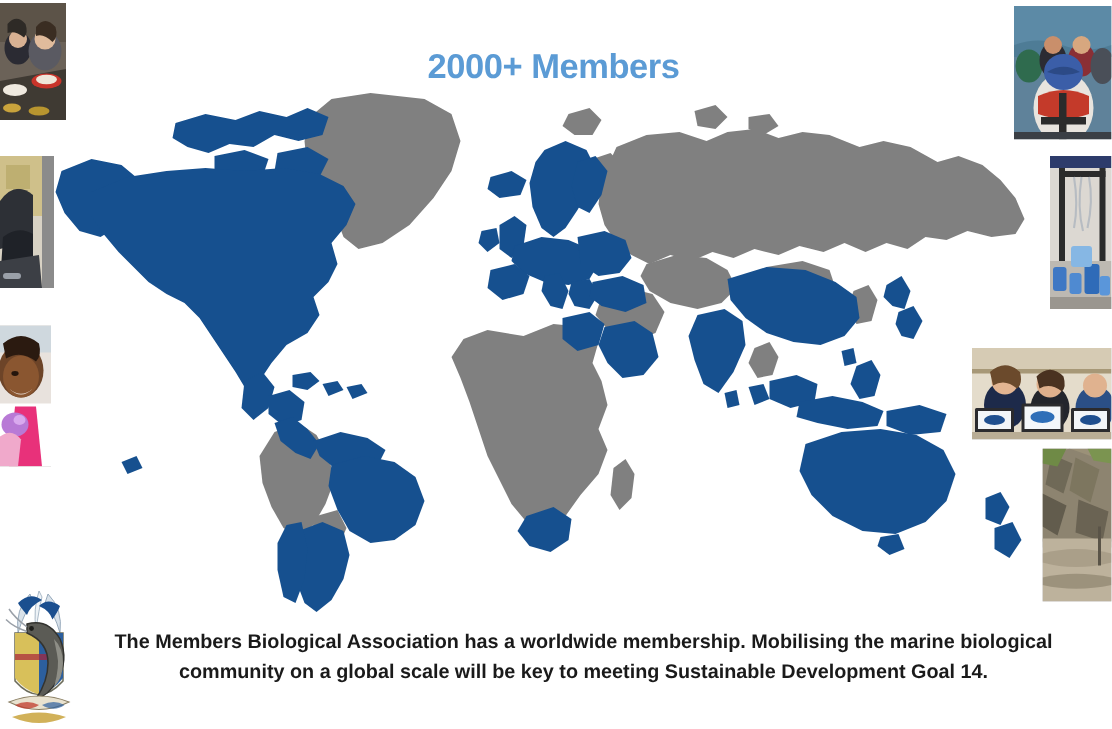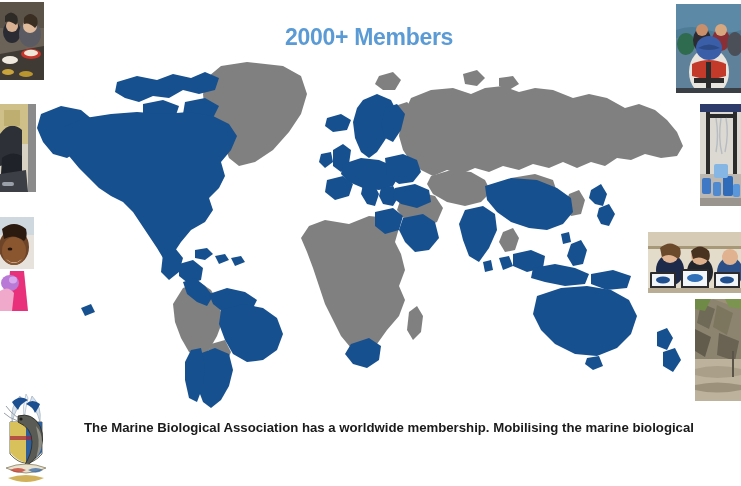--- a/index.html
+++ b/index.html
@@ -17,20 +17,21 @@
 
   
   #headline {
     position: absolute;
     left: 0;
     top: 24px;
     width: 738px;
     height: 40px;
     display: flex;
     justify-content: center;
+    align-items: center;
     z-index: 6;
     pointer-events: none;
   }
   .stat {
     font-size: 23px;
     font-weight: bold;
     color: #5b9bd5;
     letter-spacing: -0.3px;
     white-space: nowrap;
   }
@@ -217,21 +218,22 @@
       <path d="M48 250 L58 246 L62 254 L52 258 Z"></path>
     </g>
   </svg>
 </div>
 
 <div id="headline">
   <span class="stat">2000+ Members</span>
 </div>
 
 <div id="caption">
-  <div>The Marine Biological Association has a worldwide membership. Mobilising the marine biological</div>
+  <div>The Members Biological Association has a worldwide membership. Mobilising the marine biological</div>
+  <div>community on a global scale will be key to meeting Sustainable Development Goal 14.</div>
 </div>
 
 <div class="photo" id="photo-rockpool">
   <svg class="ph" viewBox="0 0 44 78" preserveAspectRatio="none">
     <rect width="44" height="78" fill="#6b6258"></rect>
     <rect y="0" width="44" height="26" fill="#5c5348"></rect>
     <path d="M0 52 L44 44 L44 78 L0 78 Z" fill="#3f3a33"></path>
     <ellipse cx="12" cy="30" rx="9" ry="11" fill="#2b2b33"></ellipse>
     <circle cx="12" cy="24" r="6" fill="#d8b193"></circle>
     <ellipse cx="30" cy="32" rx="11" ry="13" fill="#5a5a62"></ellipse>

